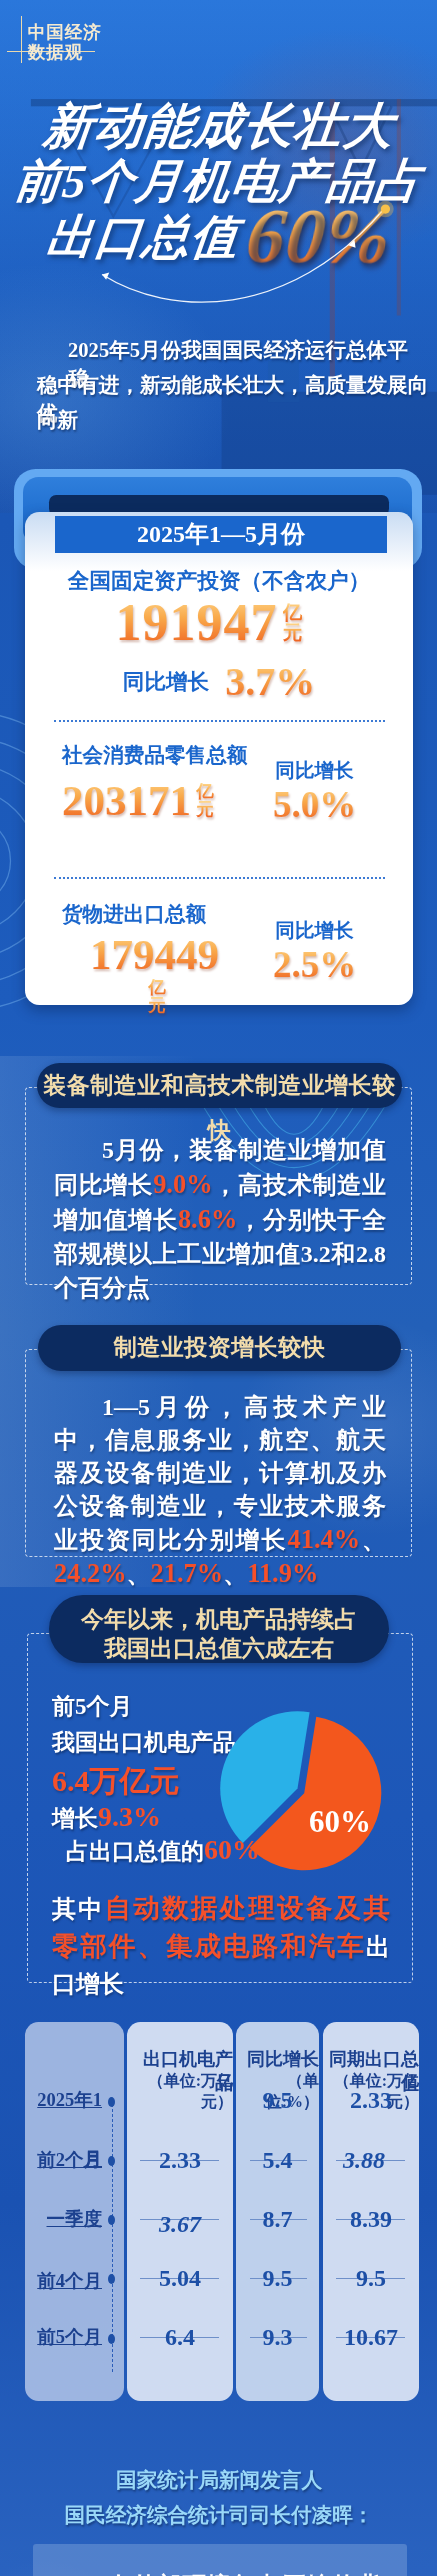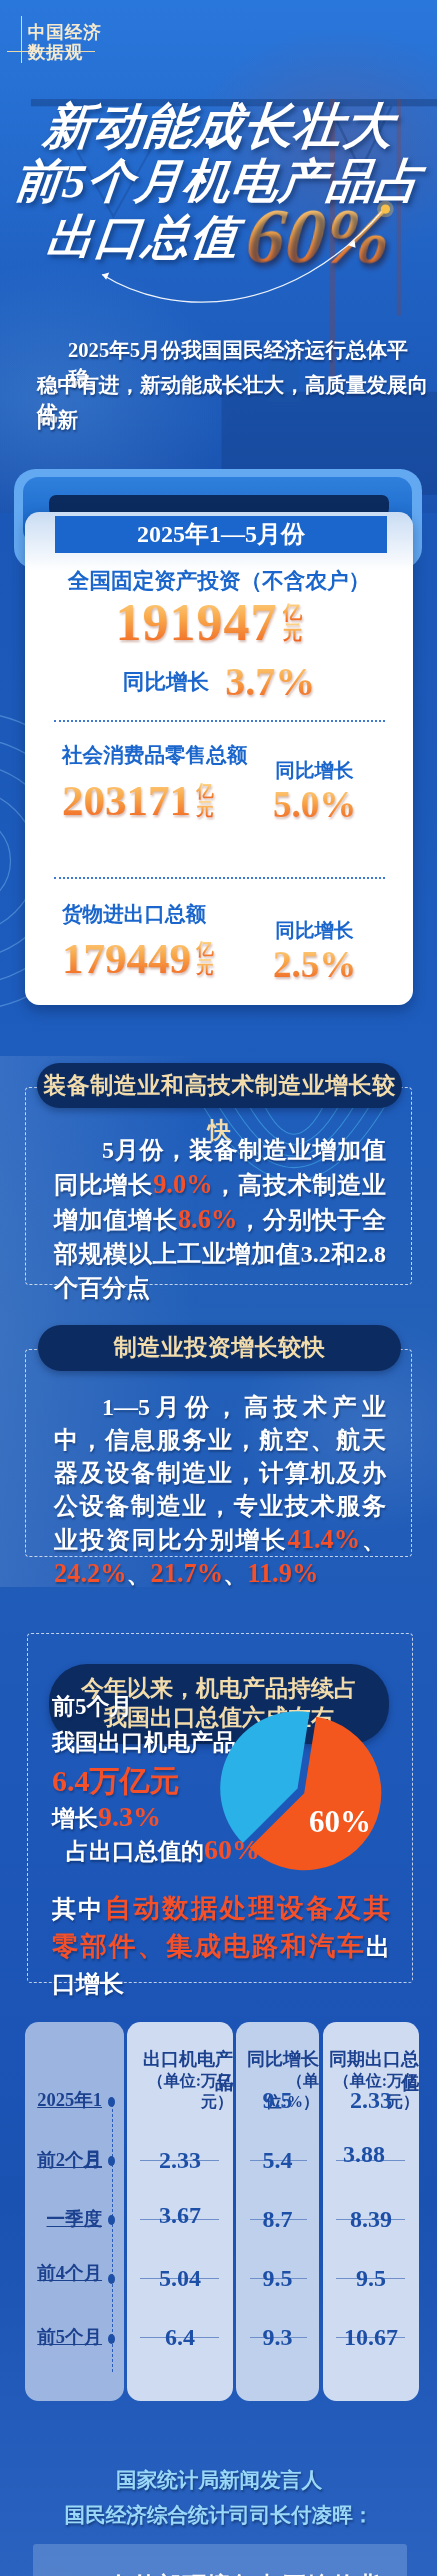--- a/index.html
+++ b/index.html
@@ -134,21 +134,21 @@
       <span class="grad-num">元</span>
     </span>
   </div>
   <div class="abs blue" style="left:258px;top:757px;width:113px;text-align:center;font-size:19.6px;font-weight:bold;">同比增长</div>
   <div class="abs" style="left:258px;top:783px;width:113px;text-align:center;">
     <span class="grad-num" style="font-size:37px;font-weight:bold;">5.0%</span>
   </div>
   <div class="abs dotted-sep" style="left:54px;top:877px;width:331px;"></div>
 
   <div class="abs blue" style="left:62px;top:900px;font-size:20.6px;font-weight:bold;">货物进出口总额</div>
-  <div class="abs num-row" style="left:62px;top:930px;width:185px;height:57px;justify-content:flex-start;">
+  <div class="abs num-row" style="left:62px;top:930px;width:185px;height:57px;justify-content:flex-start;flex-direction:column;">
     <span class="grad-num" style="font-size:43px;font-weight:bold;">179449</span>
     <span class="unit-col" style="font-size:17.5px;">
       <span class="grad-num">亿</span>
       <span class="grad-num">元</span>
     </span>
   </div>
   <div class="abs blue" style="left:258px;top:917px;width:113px;text-align:center;font-size:19.6px;font-weight:bold;">同比增长</div>
   <div class="abs" style="left:258px;top:943px;width:113px;text-align:center;">
     <span class="grad-num" style="font-size:37px;font-weight:bold;">2.5%</span>
   </div>
@@ -159,21 +159,21 @@
   </div>
   <div class="abs rich" style="left:54px;top:1133px;width:332px;font-size:24px;line-height:34px;"><span class="seg-w">5月份，装备制造业增加值同比增长</span><span class="seg-a">9.0%</span><span class="seg-w">，高技术制造业增加值增长</span><span class="seg-a">8.6%</span><span class="seg-w">，分别快于全部规模以上工业增加值3.2和2.8个百分点</span></div>
 
   <div class="abs dash-box" style="left:25px;top:1349px;width:385px;height:206px;"></div>
   <div class="abs pill" style="left:38px;top:1325px;width:363px;height:46px;">
     <div style="font-size:23px;line-height:46px;letter-spacing:0.5px;">制造业投资增长较快</div>
   </div>
   <div class="abs rich" style="left:54px;top:1391px;width:332px;font-size:24px;line-height:33px;"><span class="seg-w">1—5月份，高技术产业中，信息服务业，航空、航天器及设备制造业，计算机及办公设备制造业，专业技术服务业投资同比分别增长</span><span class="seg-a">41.4%</span><span class="seg-w">、</span><span class="seg-a">24.2%</span><span class="seg-w">、</span><span class="seg-a">21.7%</span><span class="seg-w">、</span><span class="seg-a">11.9%</span></div>
 
   <div class="abs dash-box" style="left:27px;top:1633px;width:384px;height:348px;"></div>
-  <div class="abs pill" style="left:49px;top:1664px;width:340px;height:80px;border-radius:38px;">
+  <div class="abs pill" style="left:49px;top:1595px;width:340px;height:68px;border-radius:38px;">
     <div style="font-size:23px;line-height:29px;padding-top:10.3px;">今年以来，机电产品持续占</div>
     <div style="font-size:23px;line-height:29px;">我国出口总值六成左右</div>
   </div>
 
   <div class="abs white" style="left:52px;top:1691px;font-size:23px;font-weight:bold;text-shadow:1px 1.5px 2.1px rgba(8,30,70,.5);">前5个月</div>
   <div class="abs white" style="left:52px;top:1727px;font-size:23px;font-weight:bold;text-shadow:1px 1.5px 2.1px rgba(8,30,70,.5);">我国出口机电产品</div>
   <div class="abs accent" style="left:52px;top:1761px;font-size:30px;font-weight:bold;text-shadow:1px 1.5px 2.1px rgba(8,30,70,.35);">6.4万亿元</div>
   <div class="abs" style="left:52px;top:1801px;">
     <span class="white" style="font-size:23px;font-weight:bold;text-shadow:1px 1.5px 2.1px rgba(8,30,70,.5);">增长</span><span class="accent" style="font-size:28px;font-weight:bold;">9.3%</span>
   </div>
@@ -211,35 +211,35 @@
     <div class="abs tbl-num" style="left:211px;top:49px;width:83px;">9.5</div>
     <div class="abs tbl-num" style="left:298px;top:49px;width:96px;">2.33</div>
     <div class="abs sep-line" style="left:115px;top:138px;width:79px;"></div>
     <div class="abs sep-line" style="left:225px;top:138px;width:57px;"></div>
     <div class="abs sep-line" style="left:311px;top:138px;width:69px;"></div>
 
     <div class="abs tbl-label" style="left:0;top:109px;width:77px;">前2个月</div>
     <div class="abs" style="left:83px;top:134px;width:7.2px;height:10.3px;border-radius:50%;background:#1d4fa6;"></div>
     <div class="abs tbl-num" style="left:102px;top:109px;width:106px;">2.33</div>
     <div class="abs tbl-num" style="left:211px;top:109px;width:83px;">5.4</div>
-    <div class="abs tbl-num" style="left:298px;top:103px;width:82px;">3.88</div>
+    <div class="abs tbl-num" style="left:298px;top:109px;width:82px;font-style:italic;">3.88</div>
     <div class="abs sep-line" style="left:115px;top:197px;width:79px;"></div>
     <div class="abs sep-line" style="left:225px;top:197px;width:57px;"></div>
     <div class="abs sep-line" style="left:311px;top:197px;width:69px;"></div>
 
     <div class="abs tbl-label" style="left:0;top:168px;width:77px;">一季度</div>
     <div class="abs" style="left:83px;top:193px;width:7.2px;height:10.3px;border-radius:50%;background:#1d4fa6;"></div>
-    <div class="abs tbl-num" style="left:102px;top:164px;width:106px;">3.67</div>
+    <div class="abs tbl-num" style="left:102px;top:173px;width:106px;font-style:italic;">3.67</div>
     <div class="abs tbl-num" style="left:211px;top:168px;width:83px;">8.7</div>
     <div class="abs tbl-num" style="left:298px;top:168px;width:96px;">8.39</div>
     <div class="abs sep-line" style="left:115px;top:256px;width:79px;"></div>
     <div class="abs sep-line" style="left:225px;top:256px;width:57px;"></div>
     <div class="abs sep-line" style="left:311px;top:256px;width:69px;"></div>
 
-    <div class="abs tbl-label" style="left:0;top:222px;width:77px;">前4个月</div>
+    <div class="abs tbl-label" style="left:0;top:230px;width:77px;">前4个月</div>
     <div class="abs" style="left:83px;top:252px;width:7.2px;height:10.3px;border-radius:50%;background:#1d4fa6;"></div>
     <div class="abs tbl-num" style="left:102px;top:227px;width:106px;">5.04</div>
     <div class="abs tbl-num" style="left:211px;top:227px;width:83px;">9.5</div>
     <div class="abs tbl-num" style="left:298px;top:227px;width:96px;">9.5</div>
     <div class="abs sep-line" style="left:115px;top:315px;width:79px;"></div>
     <div class="abs sep-line" style="left:225px;top:315px;width:57px;"></div>
     <div class="abs sep-line" style="left:311px;top:315px;width:69px;"></div>
 
     <div class="abs tbl-label" style="left:0;top:286px;width:77px;">前5个月</div>
     <div class="abs" style="left:83px;top:312px;width:7.2px;height:10.3px;border-radius:50%;background:#1d4fa6;"></div>

